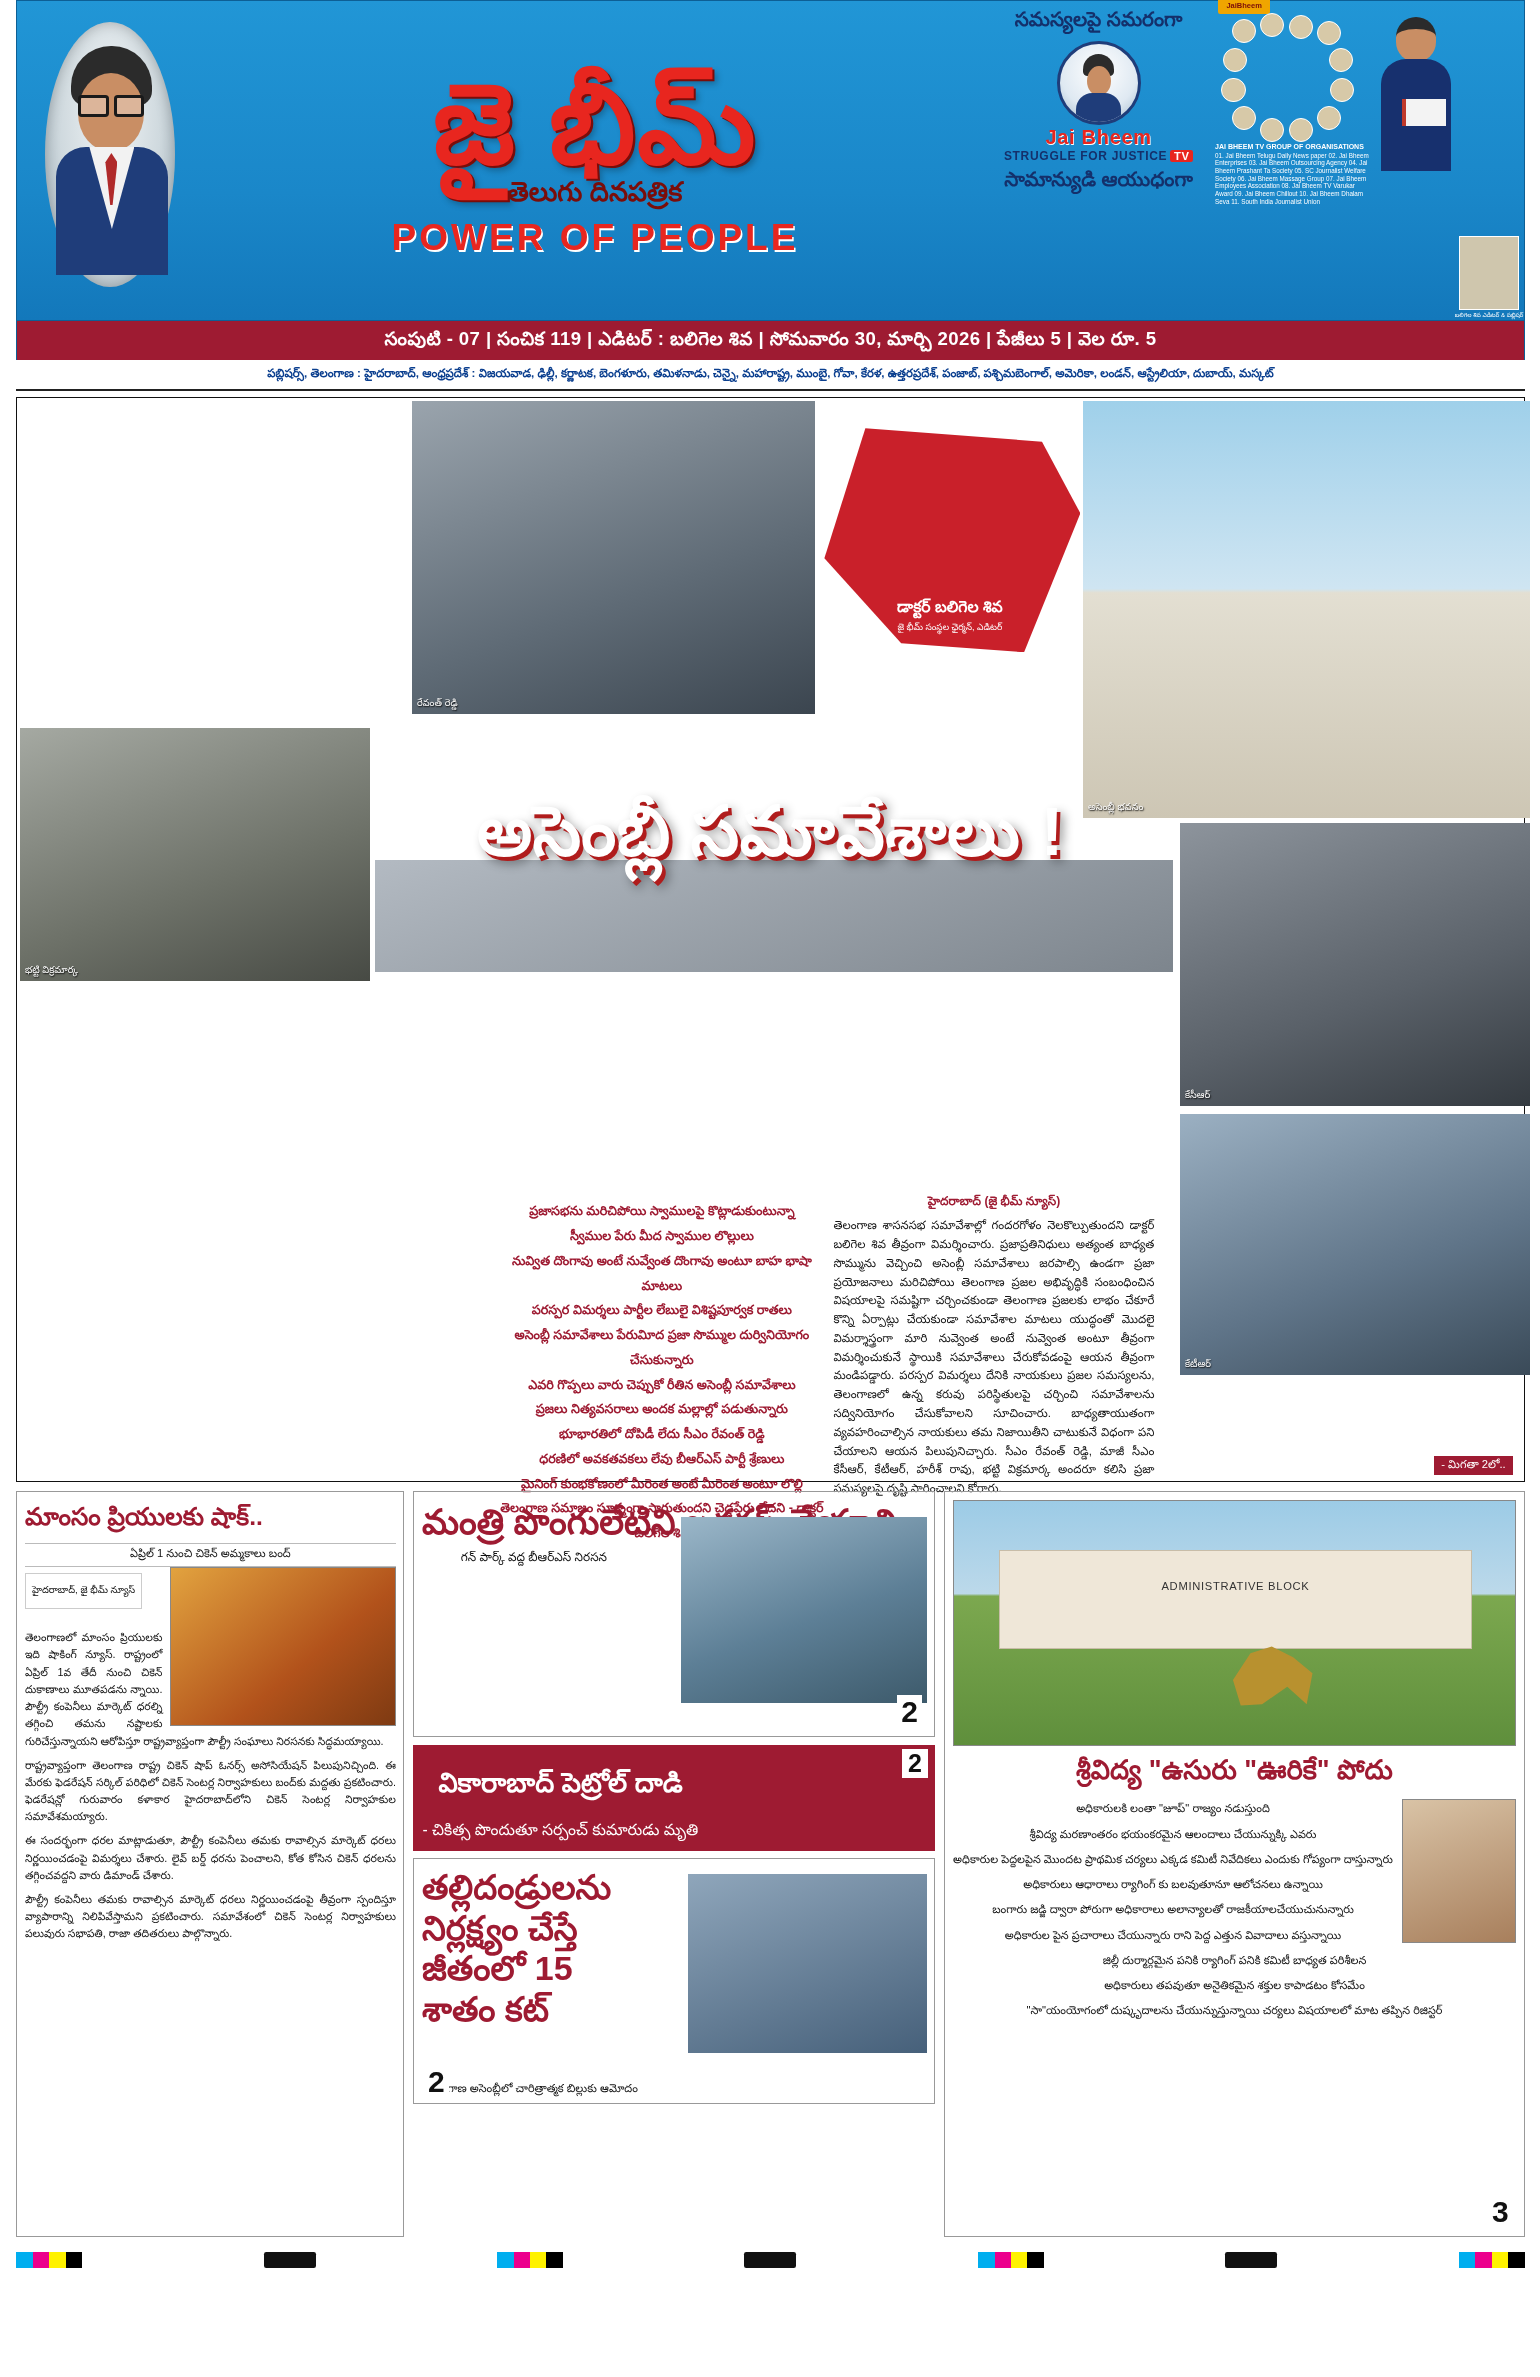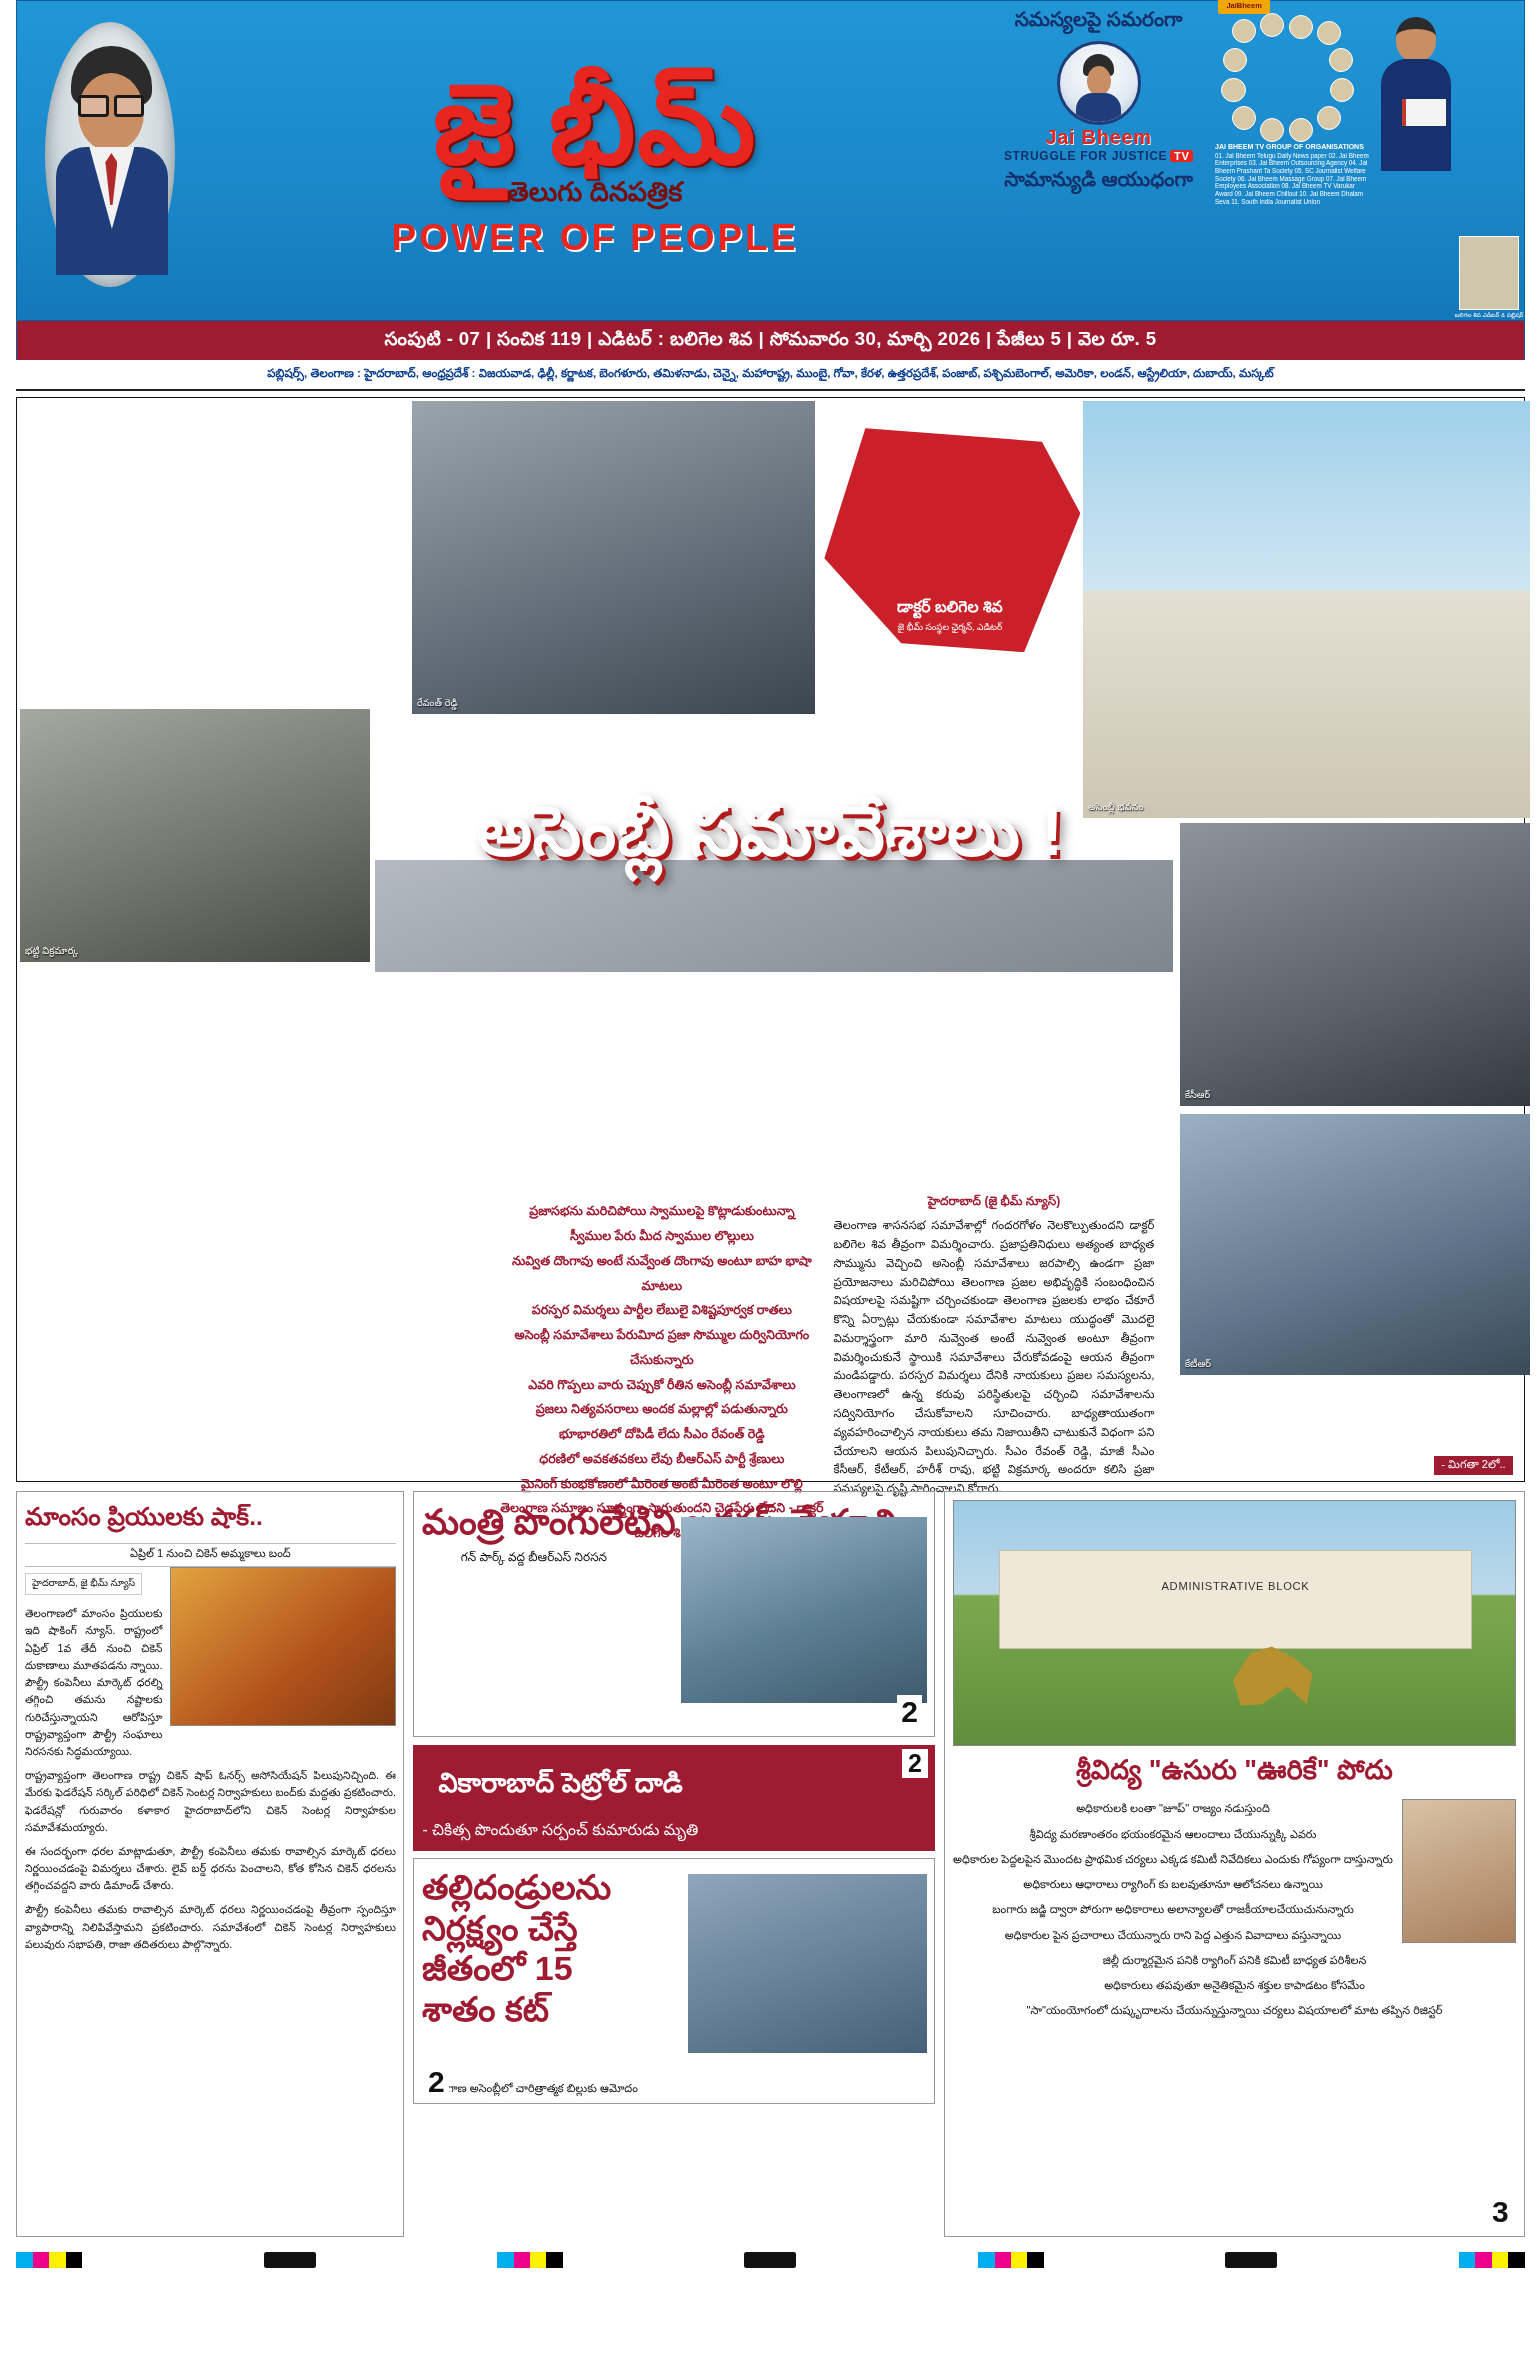--- a/index.html
+++ b/index.html
@@ -72,21 +72,21 @@
   .contd{position:absolute;right:10.4px;bottom:6px;background:#9e1b32;color:#fff;font-size:11.2px;padding:2.2px 7.5px;}
 
   
   .bottom{display:flex;gap:9px;margin-top:9px;height:746px;}
   .bcol{border:0.7px solid #999;box-sizing:border-box;padding:7.5px;position:relative;}
   .c1{flex:0 0 388px;}
   .c2{flex:0 0 522px;padding:0;border:none;}
   .c3{flex:1 1 auto;}
   .c1 h2{font-size:24.6px;color:#9e1b32;margin:3px 0 6px;font-weight:bold;}
   .c1 .sub{font-size:11.2px;border-top:0.7px solid #bbb;border-bottom:0.7px solid #bbb;padding:3.7px 0;text-align:center;}
-  .c1 .byline{font-size:9.7px;margin:6px 0 10px;border:0.7px solid #ccc;display:inline-block;padding:3px 6px;}
+  .c1 .byline{font-size:9.7px;margin:6px 0 20px;border:0.7px solid #ccc;display:inline-block;padding:10px 6px;}
   .c1 .food{width:224px;height:157px;float:right;margin:0 0 6px 7.5px;background:linear-gradient(140deg,#e2a33f,#b2521b 60%,#7e3a12);border:0.7px solid #888;}
   .c1 p{font-size:10.8px;line-height:1.6;text-align:justify;margin:0 0 6.7px;}
 
   .c2 .box{border:0.7px solid #999;padding:7.5px;box-sizing:border-box;}
   .c2 .b1{height:246px;position:relative;}
   .c2 .b1 h2{font-size:35px;color:#9e1b32;line-height:1.18;margin:1.5px 0 0;font-weight:bold;}
   .c2 .b1 .cap{font-size:12px;text-align:center;margin-top:7.5px;}
   .c2 .b1 .proto{position:absolute;right:7.5px;top:25px;width:246px;height:186px;background:linear-gradient(160deg,#9bb7c9,#5d7f96 55%,#3d5a6b);}
   .pgnum{position:absolute;color:#111;font-size:30px;font-weight:bold;background:#fff;padding:0 4.5px;}
 
@@ -184,21 +184,21 @@
   <div class="editions">పబ్లిషర్స్, తెలంగాణ : హైదరాబాద్, ఆంధ్రప్రదేశ్ : విజయవాడ, ఢిల్లీ, కర్ణాటక, బెంగళూరు, తమిళనాడు, చెన్నై, మహారాష్ట్ర, ముంబై, గోవా, కేరళ, ఉత్తరప్రదేశ్, పంజాబ్, పశ్చిమబెంగాల్, అమెరికా, లండన్, ఆస్ట్రేలియా, దుబాయ్, మస్కట్</div>
 
   <div class="lead">
 
     <div class="ph" style="left:395px;top:3px;width:403px;height:313px;background:linear-gradient(160deg,#9aa4ad,#5f6b76 60%,#3b454f);">
       <div class="lbl">రేవంత్ రెడ్డి</div>
     </div>
     <div class="ph" style="left:1066px;top:3px;width:447px;height:417px;background:linear-gradient(180deg,#9fd0ea 0%,#cfe5f2 45%,#e3dfd2 46%,#cdc6b4 100%);">
       <div class="lbl">అసెంబ్లీ భవనం</div>
     </div>
-    <div class="ph" style="left:3px;top:311px;width:350px;height:253px;background:linear-gradient(160deg,#a5a9a2,#6d7168 60%,#474a44);">
+    <div class="ph" style="left:3px;top:330px;width:350px;height:253px;background:linear-gradient(160deg,#a5a9a2,#6d7168 60%,#474a44);">
       <div class="lbl">భట్టి విక్రమార్క</div>
     </div>
     <div class="ph" style="left:1163px;top:425px;width:350px;height:283px;background:linear-gradient(160deg,#8d949c,#5a6169 60%,#343a40);">
       <div class="lbl">కేసీఆర్</div>
     </div>
     <div class="ph" style="left:1163px;top:716px;width:350px;height:261px;background:linear-gradient(160deg,#9bb0c2,#5f7488 60%,#3a4a58);">
       <div class="lbl">కేటీఆర్</div>
     </div>
     <div class="ph" style="left:358px;top:462px;width:798px;height:112px;background:linear-gradient(160deg,#b3bac2,#7d858d);"></div>
 

